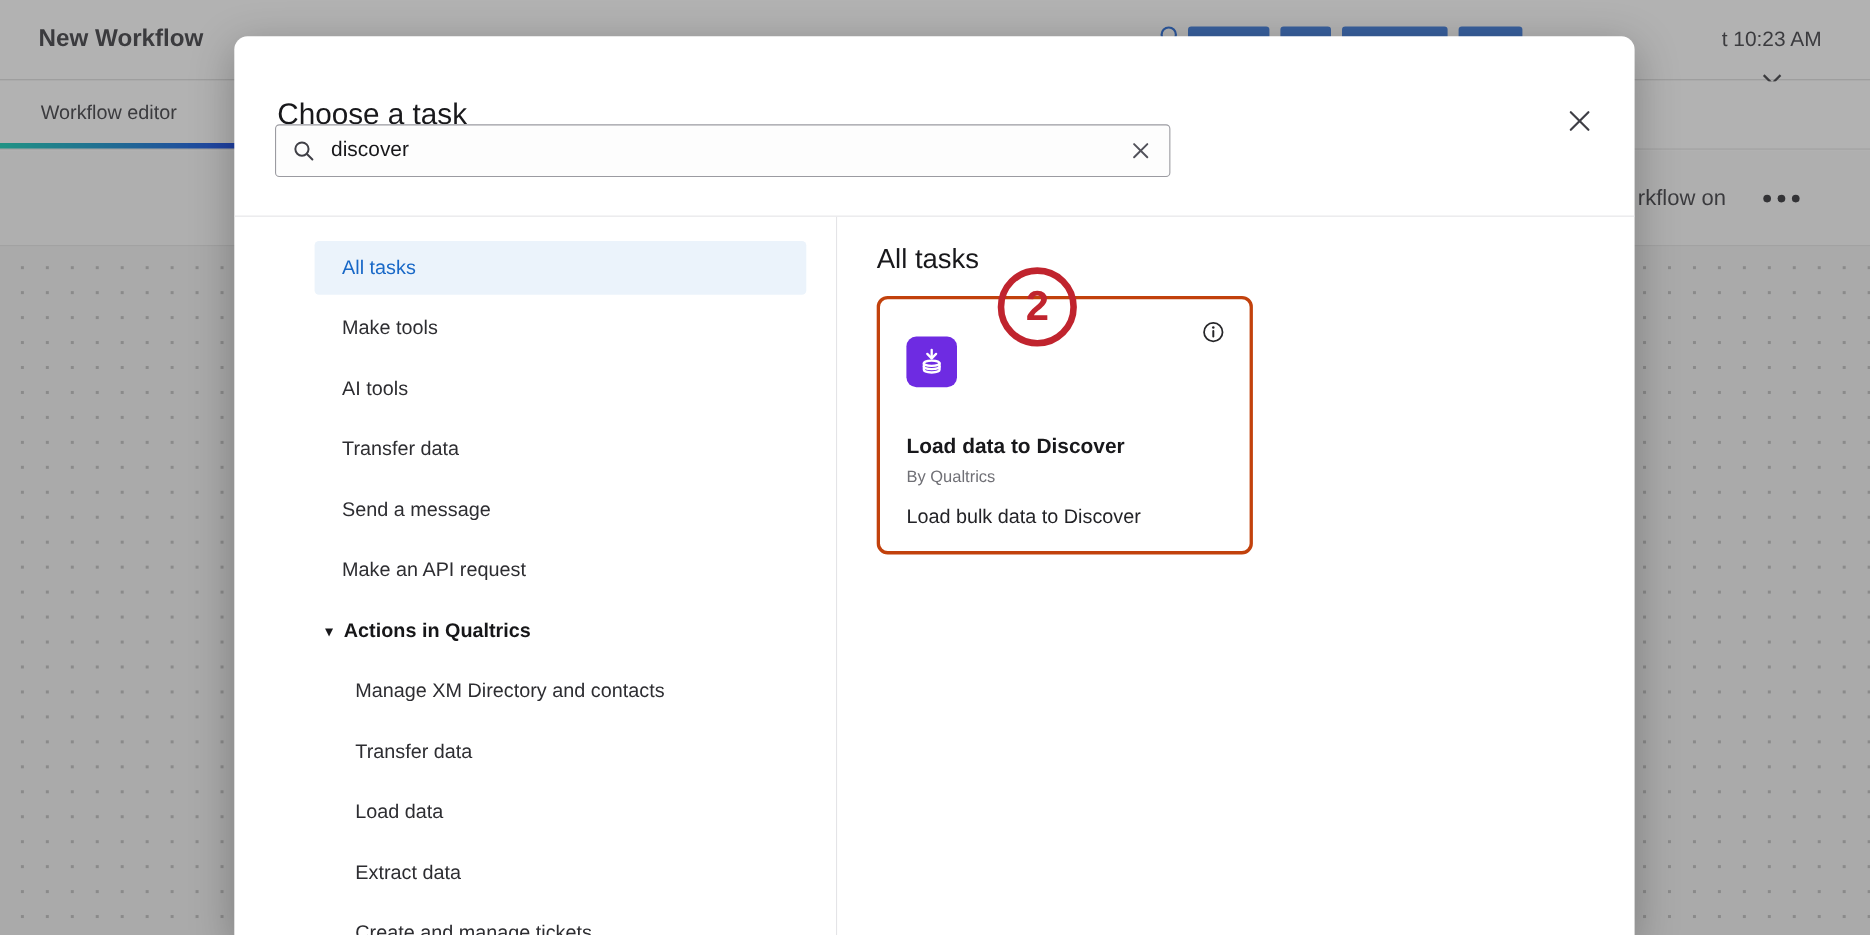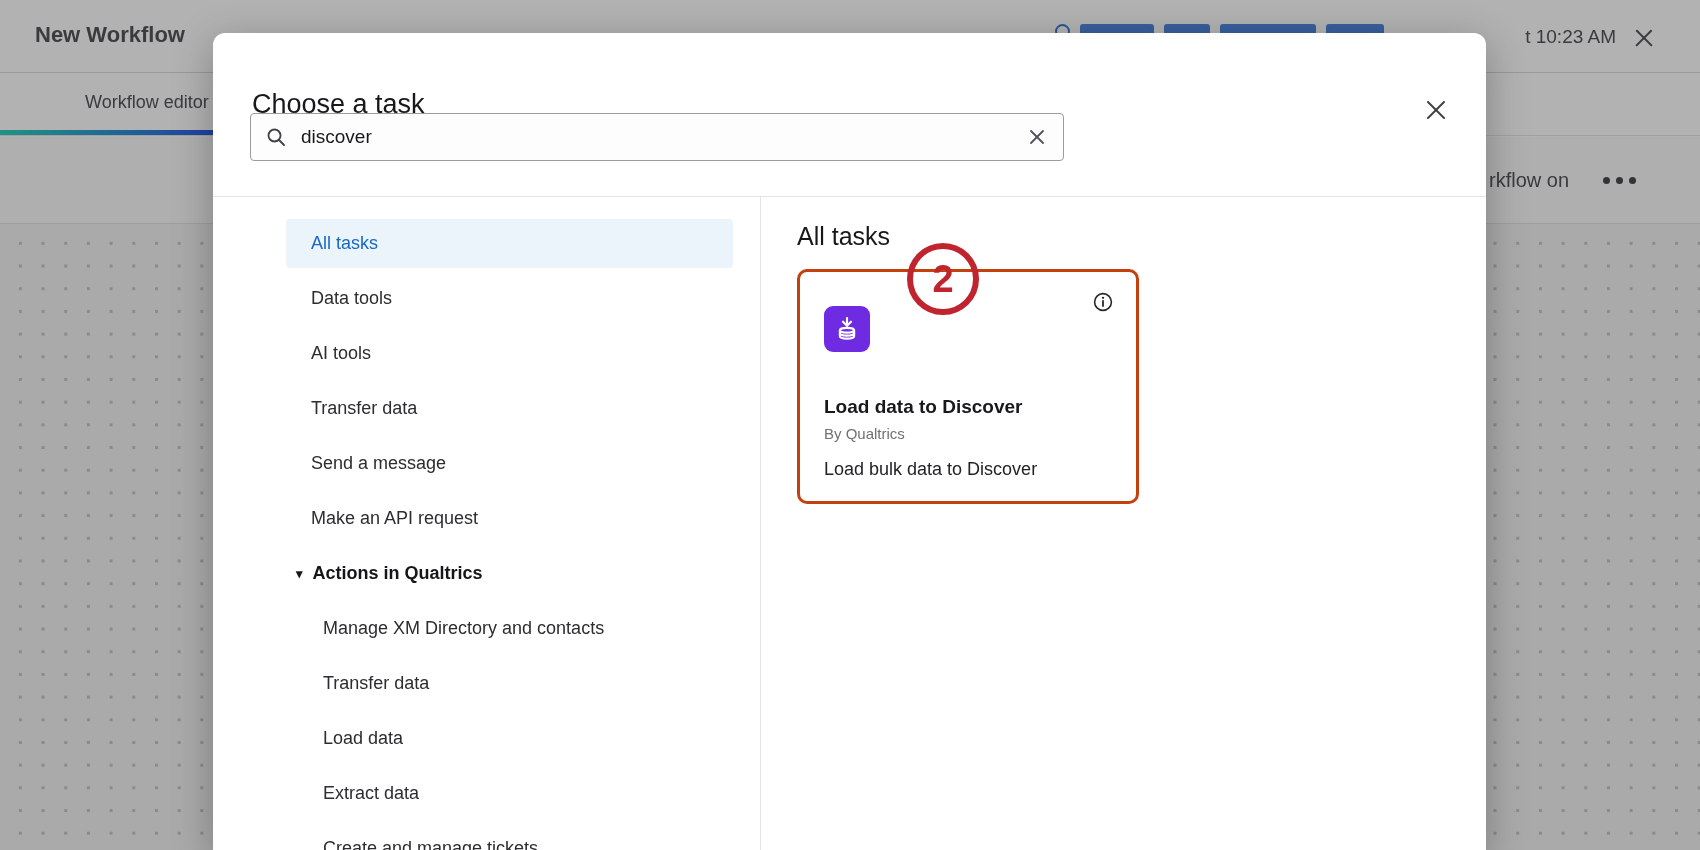--- a/index.html
+++ b/index.html
@@ -4,34 +4,34 @@
 <style>
   * { margin:0; padding:0; box-sizing:border-box; }
   html,body { width:1700px; height:850px; overflow:hidden;
     font-family:"Liberation Sans", sans-serif; background:#fff; }
   .stage { position:relative; width:1700px; height:850px; overflow:hidden; }
 
   
   .app-header { position:absolute; left:0; top:0; width:1700px; height:73px;
     background:#fff; border-bottom:1px solid #dcdcdc; z-index:1; }
   .page-title { position:absolute; left:35px; top:22px; font-size:22px; font-weight:600; color:#55555a; }
-  .header-right { position:absolute; right:44px; top:26px; display:flex; gap:16px; }
+  .header-right { position:absolute; right:44px; top:26px; display:flex; align-items:center; gap:16px;flex-direction:column; }
   .saved-text { font-size:19px; color:#55555a; white-space:nowrap; }
   .bg-close { width:24px; height:24px; position:relative; cursor:pointer; }
   .bg-close::before,.bg-close::after { content:""; position:absolute; left:1px; top:11px;
     width:22px; height:2.4px; background:#55555a; }
   .bg-close::before { transform:rotate(45deg); } .bg-close::after { transform:rotate(-45deg); }
   
   .link-fragments { position:absolute; left:1055px; top:24px; display:flex; align-items:flex-start; gap:10px; }
   .frag-ring { width:15px; height:15px; border:2.5px solid #3E7BDD; border-radius:50%; }
   .frag-bar { height:13px; background:#3E7BDD; border-radius:3px; opacity:.9; }
 
   .tab-bar { position:absolute; left:0; top:74px; width:1700px; height:62px; background:#fff;
     border-bottom:1px solid #e6e6e6; z-index:1; }
-  .tab { position:absolute; left:37px; top:18px; font-size:18px; color:#55555a;margin-left:48px; }
+  .tab { position:absolute; left:37px; top:18px; font-size:18px; color:#55555a; }
   .tab-underline { position:absolute; left:0; bottom:0; width:252px; height:5px;
     background:linear-gradient(90deg,#2FD3BE 0%,#2E5BEA 85%); }
 
   .toolbar { position:absolute; left:0; top:137px; width:1700px; height:87px; background:#fbfbfb;
     border-bottom:1px solid #e2e2e2; z-index:1; }
   .toolbar-right { position:absolute; right:64px; top:0; height:100%; display:flex; align-items:center; gap:34px; }
   .toggle-label { font-size:20px; color:#55555a; white-space:nowrap; }
   .dots { display:flex; gap:6px; cursor:pointer; }
   .dots i { width:7px; height:7px; border-radius:50%; background:#4a4a4e; }
 
@@ -145,21 +145,21 @@
         </svg>
       </button>
     </div>
 
     <div class="modal-body">
       <aside class="sidebar">
         <div class="side-item selected">
             <span>All tasks</span>
           </div>
         <div class="side-item">
-            <span>Data tools</span>
+            <span>Make tools</span>
           </div>
         <div class="side-item">
             <span>AI tools</span>
           </div>
         <div class="side-item">
             <span>Transfer data</span>
           </div>
         <div class="side-item">
             <span>Send a message</span>
           </div>

